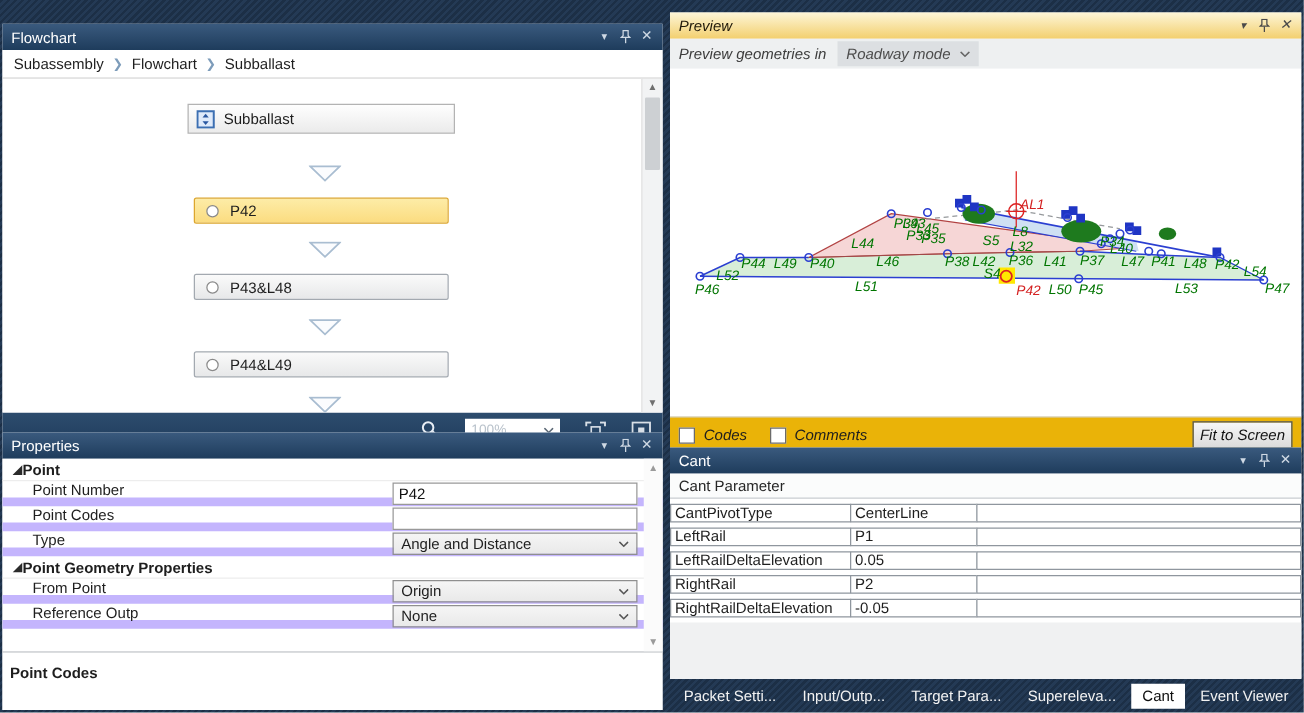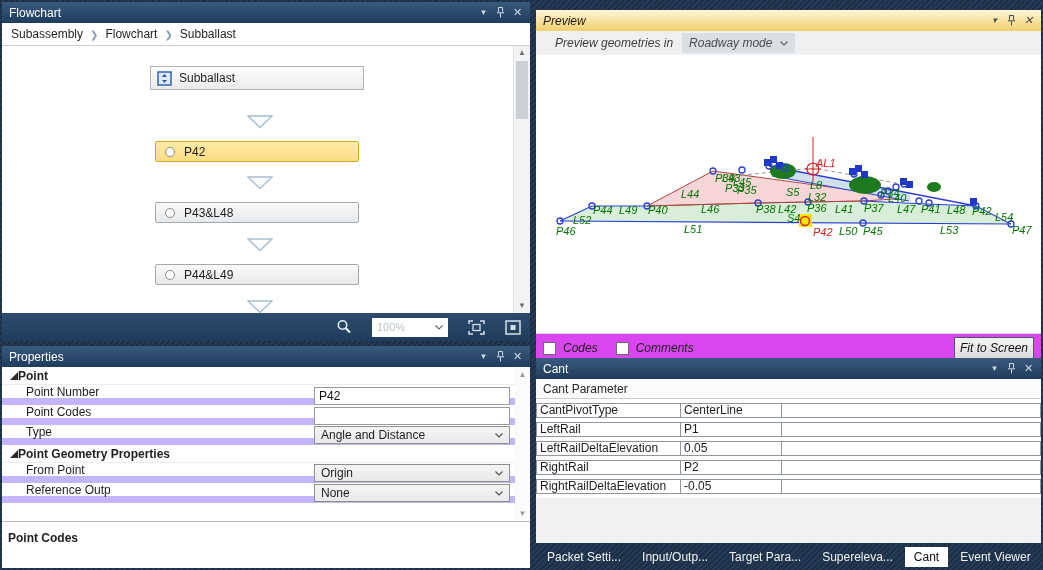--- a/index.html
+++ b/index.html
@@ -13,21 +13,21 @@
   .hdr { height:21px; flex:0 0 21px; display:flex; align-items:center; padding:0 4px 0 7px; font-size:12px; }
   .hdr-dark { background:linear-gradient(#3a5a7e,#1e3c5c); color:#fff; }
   .hdr-gold { background:linear-gradient(#fdf6d8,#f3cf6e); color:#20190a; }
   .hdr .spacer { flex:1; }
   .hicon { width:17px; height:15px; display:flex; align-items:center; justify-content:center; font-size:9px; line-height:1; }
   .hdr-dark .hicon { color:#cfd9e4; }
   .hdr-gold .hicon { color:#4a4a4a; }
   .hicon.x { font-size:11px; }
 
   
-  #flowchart-panel { left:2px; top:2px; width:528px; height:339px; }
+  #flowchart-panel { left:2px; top:19px; width:528px; height:339px; }
   .breadcrumb { height:23px; flex:0 0 23px; background:#fff; border-bottom:1px solid #cfcfcf; display:flex; align-items:center; gap:7px; padding:0 9px; font-size:12px; }
   .crumb-sep { color:#7d9cba; font-size:10px; }
   .fc-canvas { flex:1; position:relative; background:#fff; overflow:hidden; }
   .fc-head { position:absolute; left:148px; top:20px; width:214px; height:24px; border:1px solid #b3b3b3; background:linear-gradient(#fefefe,#ebebeb); display:flex; align-items:center; gap:7px; padding-left:6px; font-size:12px; }
   .fc-node { position:absolute; left:153px; width:204px; height:21px; border:1px solid #a3a9b0; border-radius:2px; background:linear-gradient(#fafafa,#e7e8e9); display:flex; align-items:center; gap:9px; padding-left:9px; font-size:12px; }
   .fc-node.selected { background:linear-gradient(#fdeca7,#fbdc80); border-color:#dca62e; }
   .radio { width:10px; height:10px; border:1px solid #8a8a8a; border-radius:50%; background:#fff; flex:0 0 10px; }
   .fc-arrow { position:absolute; left:245px; }
   .fc-scroll { position:absolute; right:0; top:0; bottom:0; width:17px; background:#f2f3f4; border-left:1px solid #e2e2e2; }
   .fc-scroll .arr { position:absolute; left:0; width:16px; height:14px; color:#6f6f6f; font-size:8px; text-align:center; line-height:14px; }
@@ -44,25 +44,25 @@
   .prop-label { padding-left:24px; font-size:12px; }
   .prop-val { position:absolute; left:312px; top:1px; width:196px; height:18px; }
   .prop-input { width:100%; height:100%; border:1px solid #999; font-size:12px; padding:0 4px; font-family:inherit; color:#111; }
   .prop-select { width:100%; height:100%; border:1px solid #8f8f8f; background:linear-gradient(#f5f5f5,#e9e9e9); display:flex; align-items:center; justify-content:space-between; padding:0 6px; font-size:12px; }
   .prop-scroll { position:absolute; right:0; top:0; bottom:0; width:15px; background:#fbfbfb; color:#9a9a9a; font-size:8px; }
   .prop-scroll .arr { position:absolute; left:0; width:15px; text-align:center; }
   .prop-desc { flex:0 0 47px; border-top:1px solid #b7bbc0; background:#fff; padding:9px 0 0 6px; font-weight:bold; font-size:12px; }
 
   
   #preview-panel { left:536px; top:10px; width:505px; height:352px;font-style:italic; }
-  .pv-toolbar { height:24px; flex:0 0 24px; background:#eef0f1; display:flex; align-items:center; gap:9px; padding-left:19px; font-size:12px; color:#3c3c3c; }
+  .pv-toolbar { height:24px; flex:0 0 24px; background:#eef0f1; display:flex; align-items:center; gap:9px; padding-left:7px; font-size:12px; color:#3c3c3c; }
   .pv-dd { height:20px; min-width:106px; background:#dcdfe2; display:flex; align-items:center; justify-content:space-between; gap:8px; padding:0 7px; font-size:12px; color:#4c4c4c; }
   .pv-canvas { flex:1; position:relative; background:#fff; }
   #pv-svg { position:absolute; left:0; top:0; }
-  .pv-bottom { height:29px; flex:0 0 29px; background:#d946ef; border-top:1px solid #d2d4d6; display:flex; align-items:center; padding:0 7px; }
+  .pv-bottom { height:29px; flex:0 0 29px; background:#eab308; border-top:1px solid #d2d4d6; display:flex; align-items:center; padding:0 7px; }
   .cb { width:13px; height:13px; border:1px solid #6b6b6b; background:#fff; flex:0 0 13px; }
   .cb-label { font-size:12px; margin:0 18px 0 7px; }
   .fit-btn { margin-left:auto; height:22px; padding:0 5px; background:linear-gradient(#f7f7f7,#dbdbdb); border:1px solid #4f565c; font-size:12px; display:flex; align-items:center; color:#111; }
 
   
   #cant-panel { left:536px; top:358px; width:505px; height:185px; }
   .cant-body { flex:1; background:#fff; display:flex; flex-direction:column; }
   .cant-hrow { height:20px; flex:0 0 20px; display:flex; align-items:center; font-size:12px; color:#262626; border-bottom:1px solid #c9cdd1; background:#fbfcfc; }
   .cant-hc1 { width:145px; padding-left:7px; } .cant-hc2 { width:102px; padding-left:4px;margin-top:48px; }
   .cant-row { height:15px; flex:0 0 15px; margin-top:4px; display:flex; }

